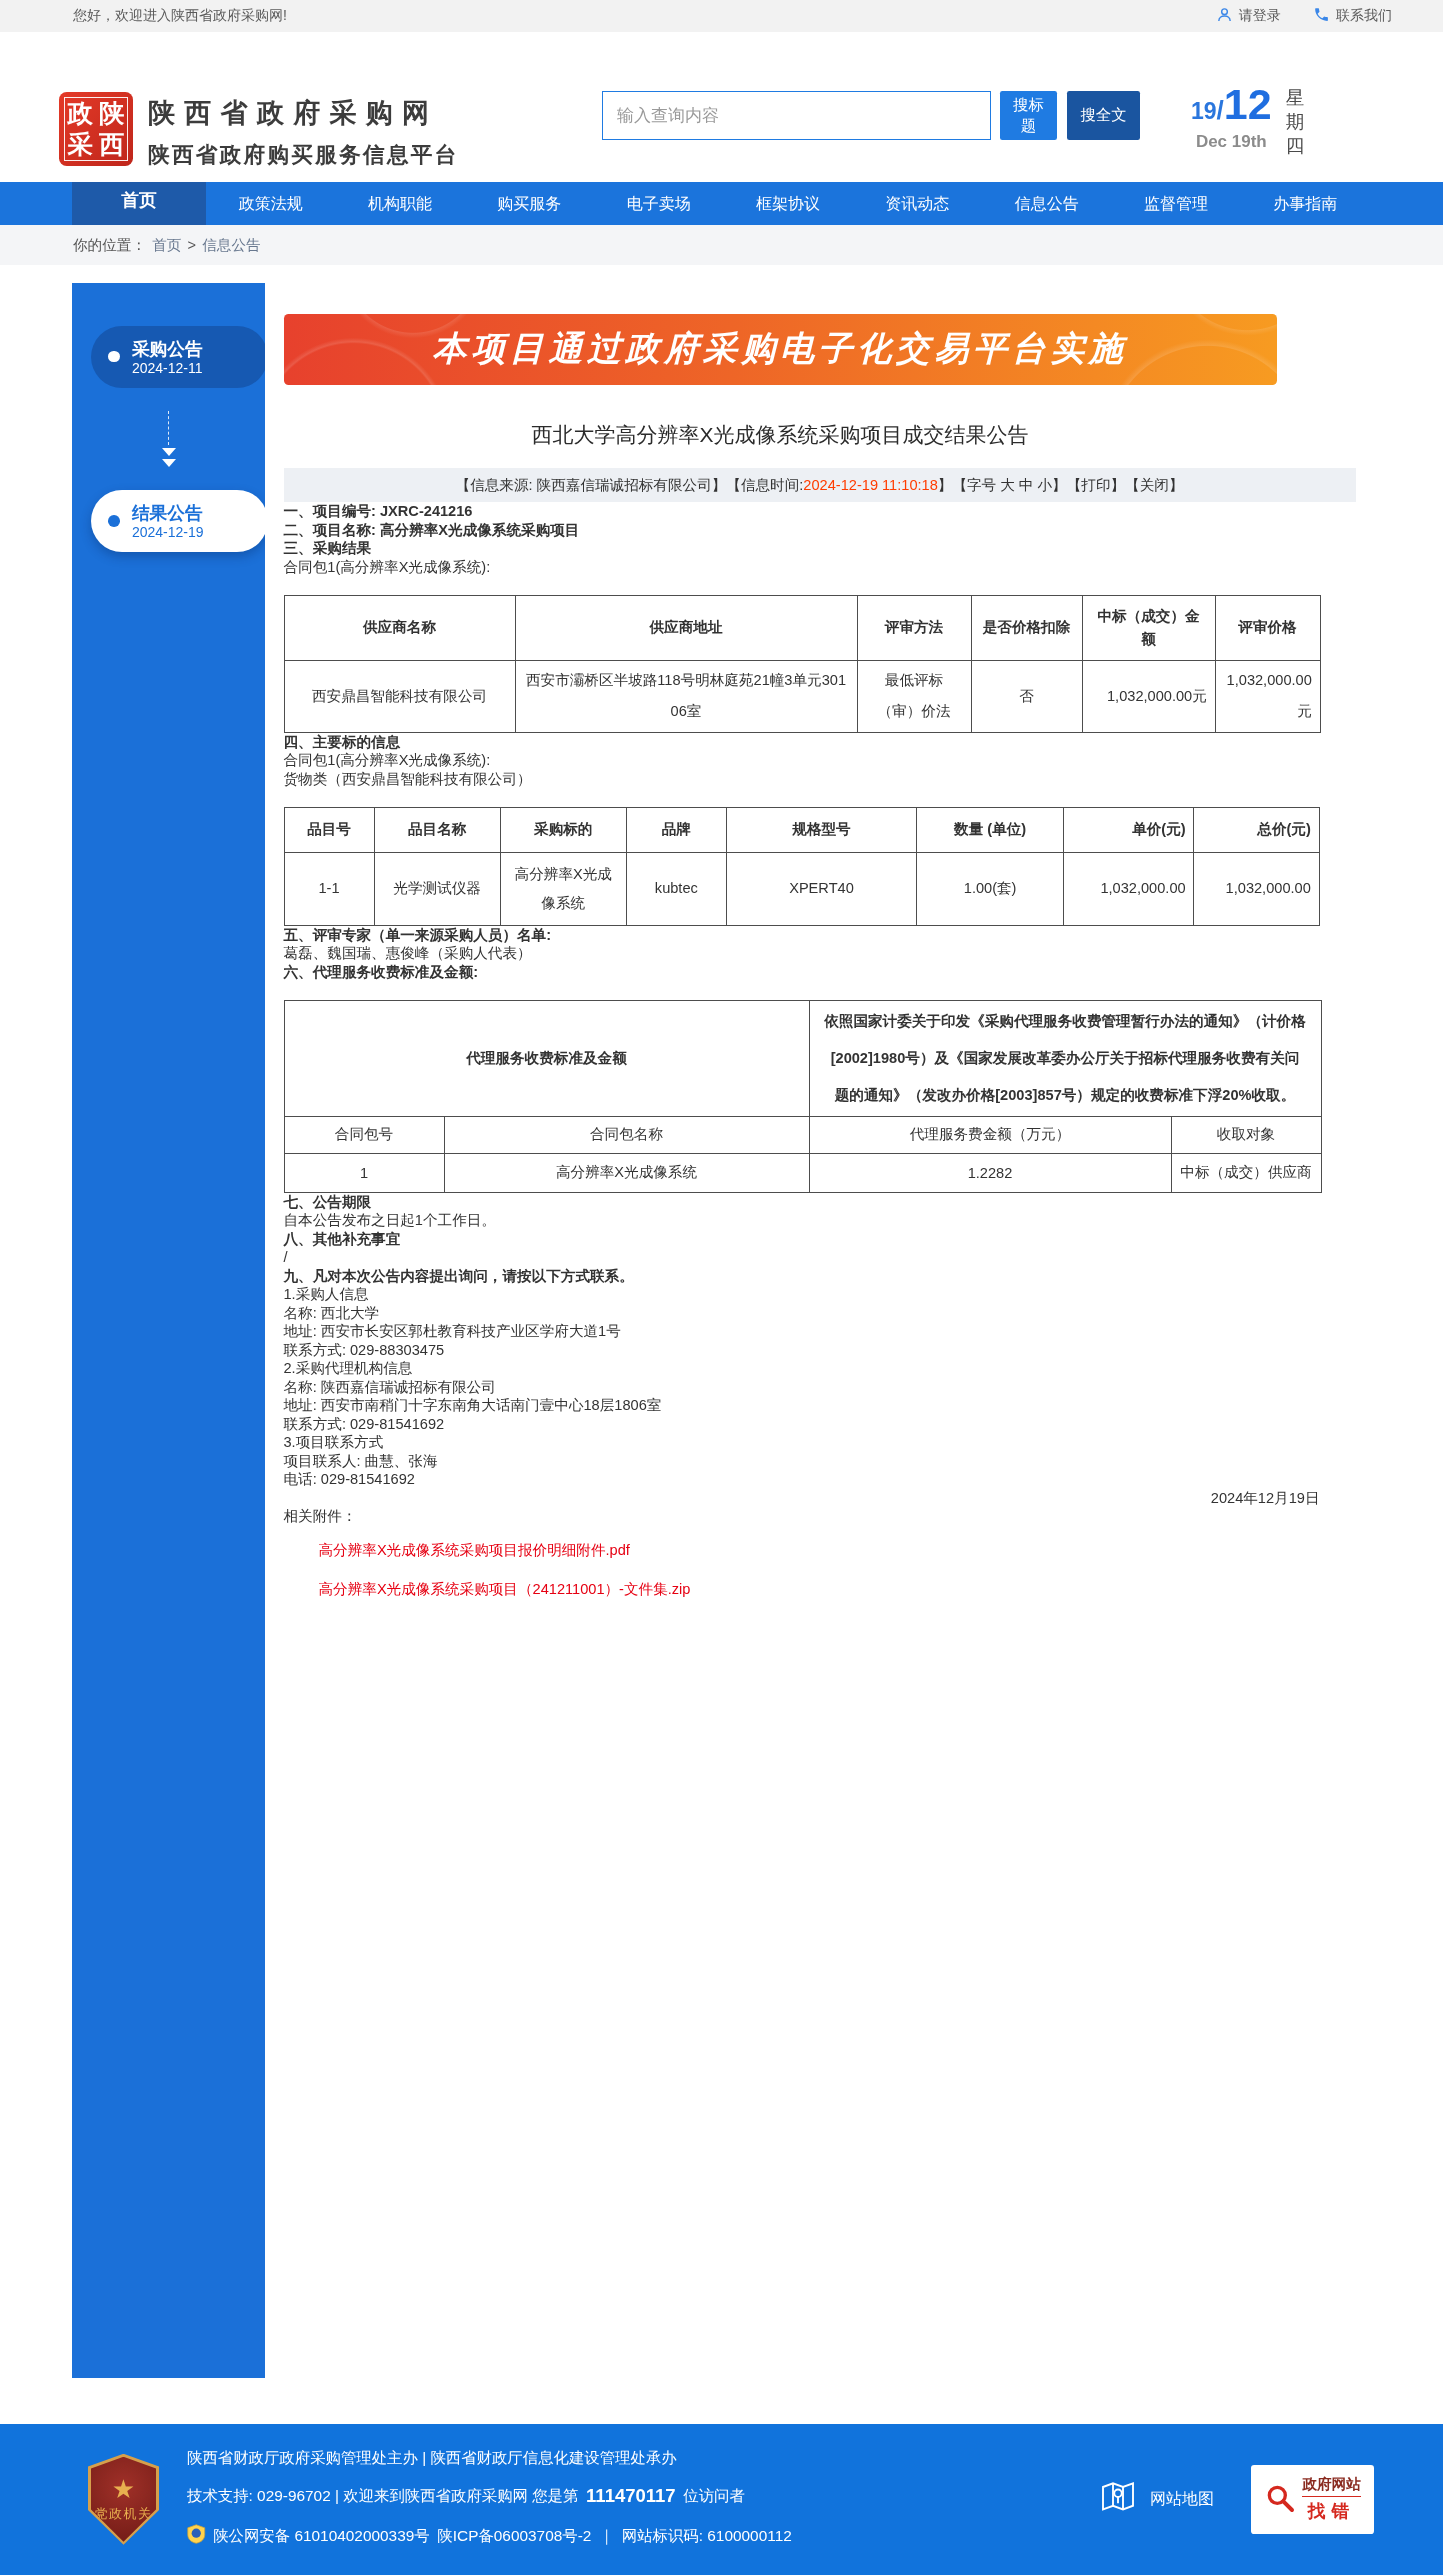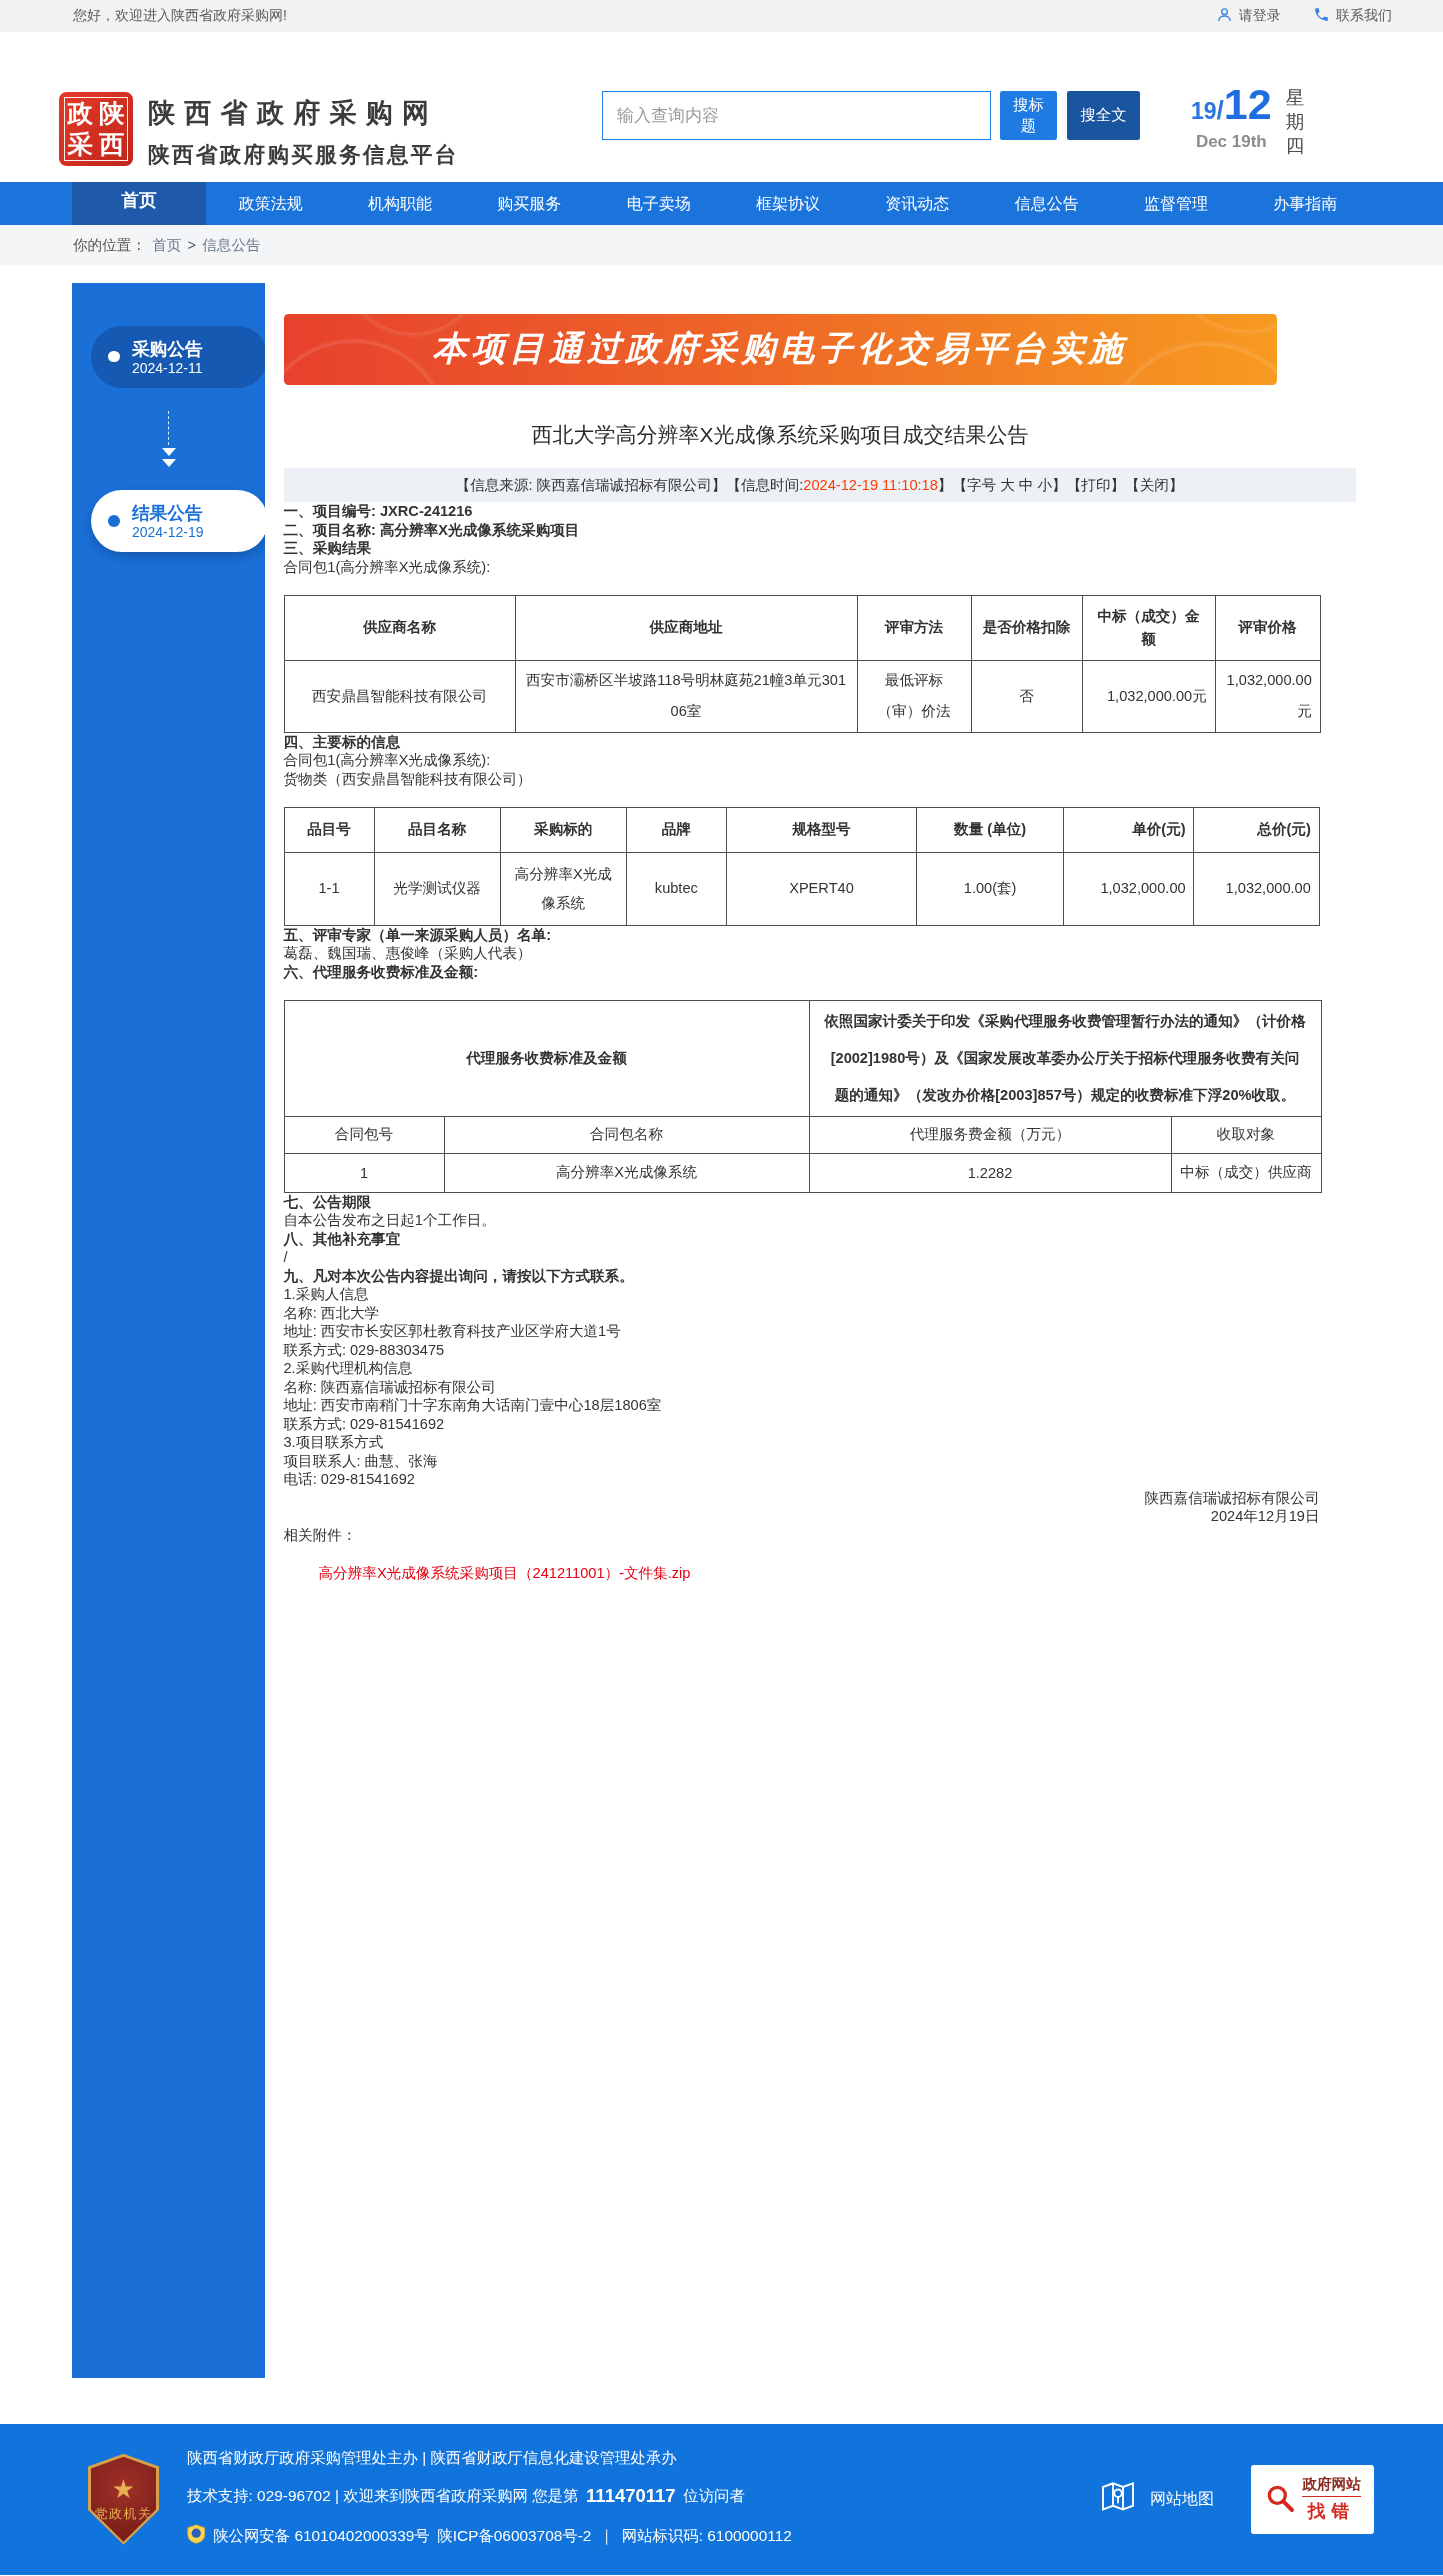--- a/index.html
+++ b/index.html
@@ -329,24 +329,24 @@
       <p class="ind2 mt19">联系方式: 029-88303475</p>
       <p class="ind1 mt19">2.采购代理机构信息</p>
       <p class="ind2 mt19">名称: 陕西嘉信瑞诚招标有限公司</p>
       <p class="ind2 mt19">地址: 西安市南稍门十字东南角大话南门壹中心18层1806室</p>
       <p class="ind2 mt19">联系方式: 029-81541692</p>
       <p class="ind1 mt19">3.项目联系方式</p>
       <p class="ind2 mt19">项目联系人: 曲慧、张海</p>
       <p class="ind2 mt19">电话: 029-81541692</p>
     </div>
 
-    <p class="signoff mt26">陕西嘉信瑞诚招标有限公司</p>
     <p class="signoff mt21">2024年12月19日</p>
 
     <p class="mt66">相关附件：</p>
+    <a class="attach-link ind1 mt20">高分辨率X光成像系统采购项目报价明细附件.pdf</a>
     <a class="attach-link ind1 mt26">高分辨率X光成像系统采购项目（241211001）-文件集.zip</a>
   </div>
 </div>
 
 <div class="footer">
   <div class="shield">
     <div class="shield-in">
       <span class="shield-star">★</span>
       <span class="shield-label">党政机关</span>
     </div>

